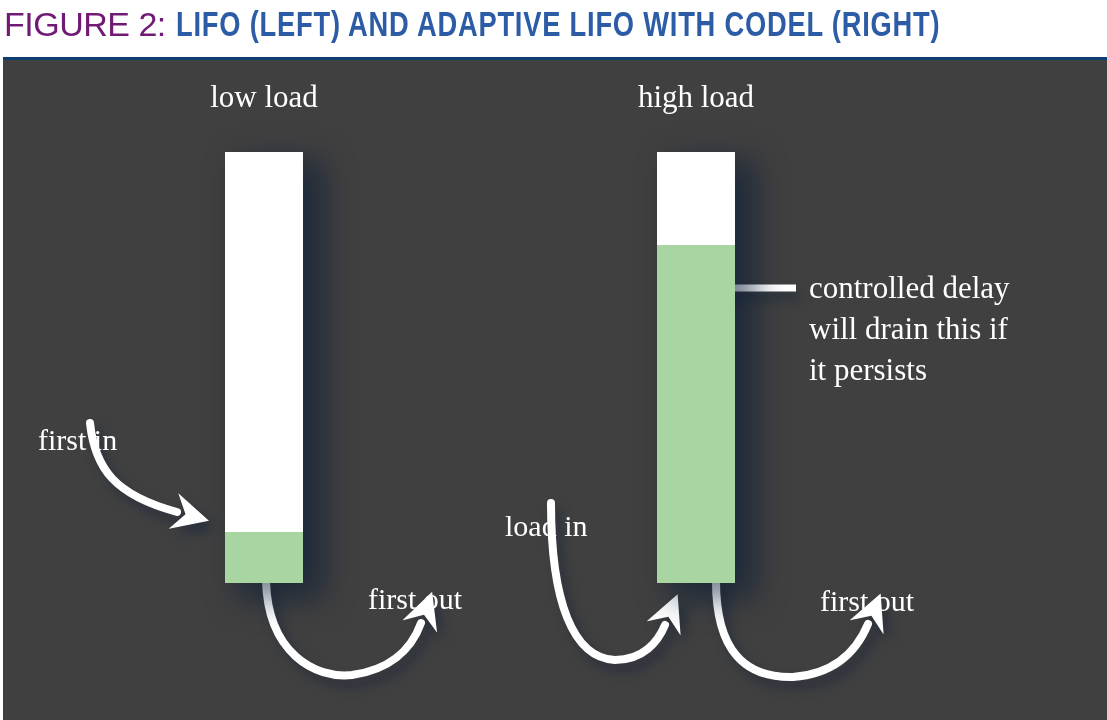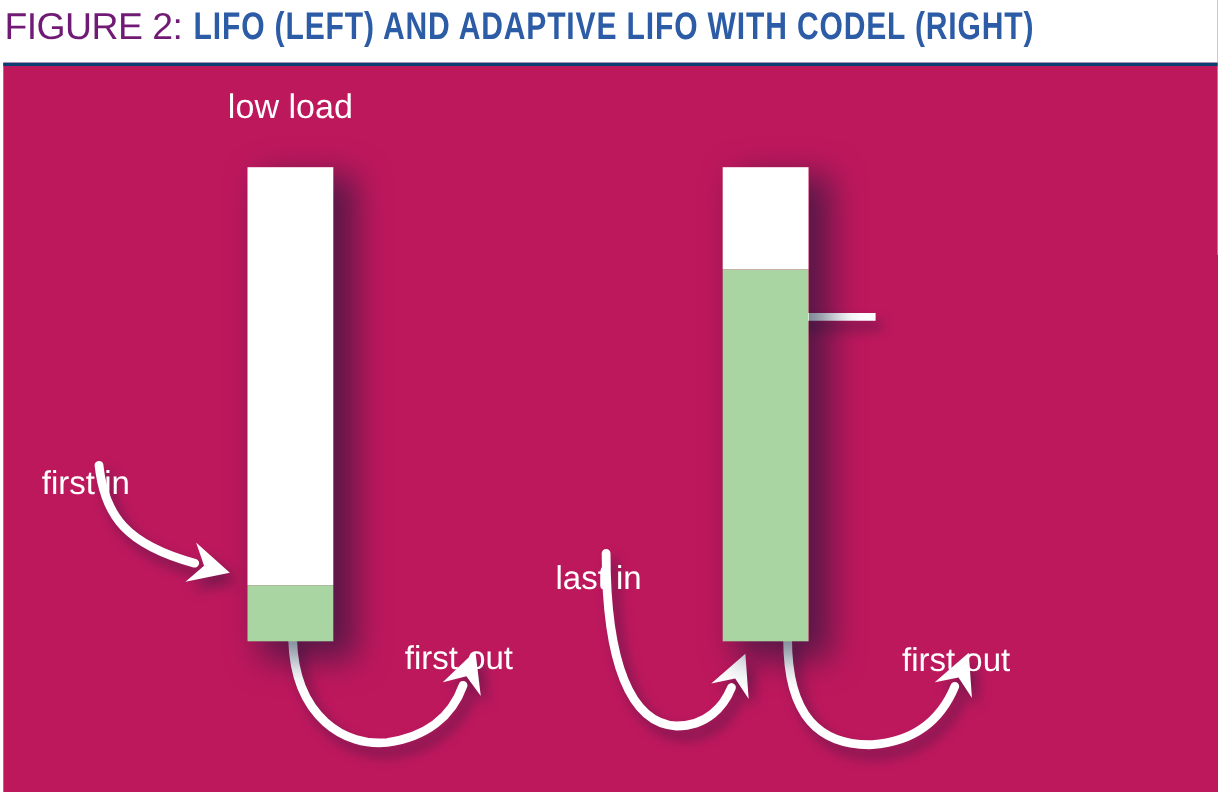--- a/index.html
+++ b/index.html
@@ -15,21 +15,22 @@
     font-size:34px;color:#701a75;letter-spacing:-0.5px;vertical-align:baseline;
   }
   .fig-heading{
     display:inline-block;transform:scaleX(.78);transform-origin:0 60%;
     font-weight:bold;font-size:35px;color:#2d5ca7;letter-spacing:1px;
     margin-left:10px;vertical-align:baseline;
   }
   
   .panel{
     position:absolute;left:3px;top:57px;width:1104px;height:663px;
-    background:#be185d;
+    background:#404040;
+    font-family:Liberation Serif, serif;
   }
   .panel::before{
     content:"";position:absolute;top:0;left:0;right:0;height:3px;
     background:#0d3e71;
   }
   
   .bar{
     position:absolute;top:95px;width:78px;height:431px;
     display:flex;flex-direction:column;
     box-shadow:16px 12px 30px 4px rgba(3,23,52,.55);
@@ -87,31 +88,37 @@
         </marker>
       </defs>
       <line x1="695" y1="231" x2="793" y2="231" stroke="#ffffff" stroke-width="7"></line>
       <path d="M 87 366 C 92 412, 112 438, 174 455" fill="none" stroke="#ffffff" stroke-width="8" stroke-linecap="round" marker-end="url(#ah)"></path>
       <path d="M 263 524 C 265 596, 312 622, 349 618 C 385 613, 408 594, 418 566" fill="none" stroke="#ffffff" stroke-width="8" stroke-linecap="round" marker-end="url(#ah)"></path>
       <path d="M 548 446 C 548 545, 570 601, 612 603 C 640 603, 655 585, 662 568" fill="none" stroke="#ffffff" stroke-width="8" stroke-linecap="round" marker-end="url(#ah)"></path>
       <path d="M 713 524 C 713 594, 742 621, 790 620 C 830 617, 853 596, 865 567" fill="none" stroke="#ffffff" stroke-width="8" stroke-linecap="round" marker-end="url(#ah)"></path>
     </svg>
 
     <div class="queue-heading" id="qh-left">low load</div>
+    <div class="queue-heading" id="qh-right">high load</div>
 
     <div class="bar left-bar">
       <div class="bar-empty"></div>
       <div class="bar-fill"></div>
     </div>
 
     <div class="bar right-bar">
       <div class="bar-empty"></div>
       <div class="bar-fill"></div>
     </div>
 
     <div class="lbl first-in">first in</div>
     <div class="lbl first-out-left">first out</div>
-    <div class="lbl last-in">last in</div>
+    <div class="lbl last-in">load in</div>
     <div class="lbl first-out-right">first out</div>
 
+    <div class="callout">
+      <div>controlled delay</div>
+      <div>will drain this if</div>
+      <div>it persists</div>
+    </div>
 
   </div>
 </div>
 
 </body></html>

